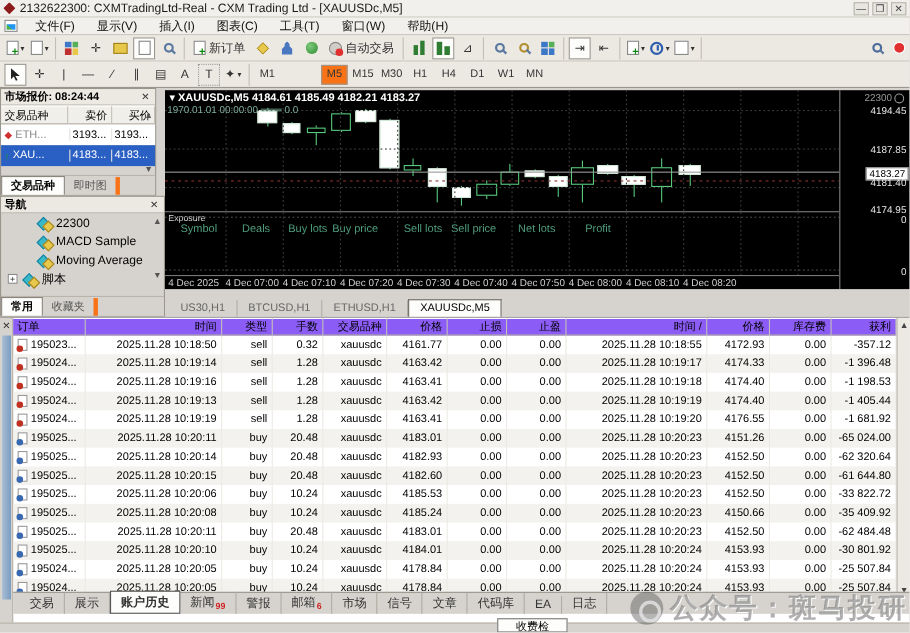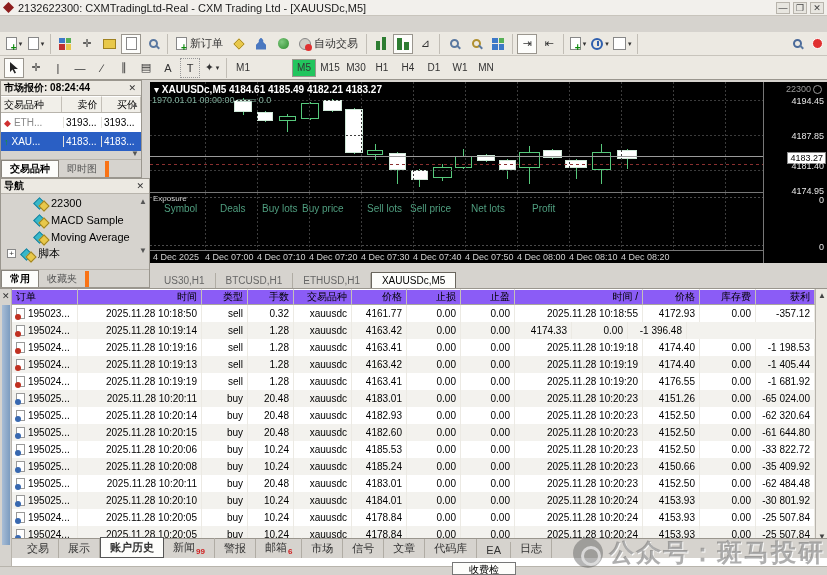--- a/index.html
+++ b/index.html
@@ -46,21 +46,21 @@
   .folder { width:13px; height:10px; background:#e8c84a; border:1px solid #a08220; }
   .diamond { width:10px; height:10px; background:#e8c84a; border:1px solid #a08220; transform:rotate(45deg) scale(.8); }
   .person { width:10px; height:12px; background:#4a78c0; clip-path:polygon(50% 0,72% 20%,72% 38%,100% 60%,100% 100%,0 100%,0 60%,28% 38%,28% 20%); }
   .globe { width:11px; height:11px; border-radius:50%; background:radial-gradient(circle at 35% 35%,#7fc97f,#2c8c2c); }
   .grid4 { width:12px; height:12px; display:grid; grid-template-columns:1fr 1fr; gap:1px; }
   .grid4 i { background:#3d78c8; } .grid4 i:nth-child(2){ background:#57b057; }
   .autotrade-ic { width:12px; height:12px; border-radius:50%; background:#d0cdc6; border:1px solid #888; position:relative; }
   .autotrade-ic::after { content:""; position:absolute; right:-2px; bottom:-2px; width:7px; height:7px; border-radius:50%; background:#e03030; }
   .tf-btn { min-width:24px; height:18px; display:flex; align-items:center; justify-content:center;
     font-size:10px; color:#333; margin:0 1px; border:1px solid transparent; }
-  .tf-btn.active { background:#22c55e; border:1px solid #9a968e;margin-left:36px; }
+  .tf-btn.active { background:#f97316; border:1px solid #9a968e;margin-left:36px; }
   .tb-right { margin-left:auto; display:flex; align-items:center; padding-right:4px; gap:4px; }
   .notif { width:11px; height:11px; background:#e03030; border-radius:50%; border:1px solid #fff; }
 
   
   .panel { position:absolute; background:#d6d3ce; border:1px solid #9a968e; }
   .phead { height:15px; background:#ece9e2; border-bottom:1px solid #b8b4ac; display:flex;
     align-items:center; padding:0 3px; font-size:10px; font-weight:bold; }
   .pclose { margin-left:auto; font-size:9px; color:#333; padding:0 2px; }
   #mw { left:0; top:80px; width:142px; height:98px; }
   .mw-cols { display:flex; height:17px; background:#f1efe9; border-bottom:1px solid #b8b4ac; }
@@ -179,20 +179,24 @@
   <div class="titlebar">
     <span class="mtlogo"></span>
     <span class="title-text">2132622300: CXMTradingLtd-Real - CXM Trading Ltd - [XAUUSDc,M5]</span>
     <span class="wctrls">
       <span class="wbtn">—</span>
       <span class="wbtn">❐</span>
       <span class="wbtn">✕</span>
     </span>
   </div>
 
+  <div class="menubar">
+    <span class="menu-chart-ic"></span>
+    <span id="menu-items"><span class="menu-item">文件(F)</span><span class="menu-item">显示(V)</span><span class="menu-item">插入(I)</span><span class="menu-item">图表(C)</span><span class="menu-item">工具(T)</span><span class="menu-item">窗口(W)</span><span class="menu-item">帮助(H)</span></span>
+  </div>
 
   <div class="tb" id="tb1">
     <div class="tgrp">
       <span class="tbtn">
           <span class="sheet">
             <span class="plus">+</span>
           </span>
           <span class="drop">▾</span>
         </span>
       <span class="tbtn">
@@ -592,20 +596,21 @@
         </span>
         <span class="trow">
           <span class="td" style="width: 66px;"><span class="doc sell"></span>195024...</span>
           <span class="td r" style="width: 124px;">2025.11.28 10:19:14</span>
           <span class="td r" style="width: 46px;">sell</span>
           <span class="td r" style="width: 46px;">1.28</span>
           <span class="td r" style="width: 58px;">xauusdc</span>
           <span class="td r" style="width: 55px;">4163.42</span>
           <span class="td r" style="width: 54px;">0.00</span>
           <span class="td r" style="width: 54px;">0.00</span>
+          <span class="td r" style="width: 128px;">2025.11.28 10:19:17</span>
           <span class="td r" style="width: 57px;">4174.33</span>
           <span class="td r" style="width: 56px;">0.00</span>
           <span class="td r" style="width: 59px;">-1 396.48</span>
         </span>
         <span class="trow">
           <span class="td" style="width: 66px;"><span class="doc sell"></span>195024...</span>
           <span class="td r" style="width: 124px;">2025.11.28 10:19:16</span>
           <span class="td r" style="width: 46px;">sell</span>
           <span class="td r" style="width: 46px;">1.28</span>
           <span class="td r" style="width: 58px;">xauusdc</span>

